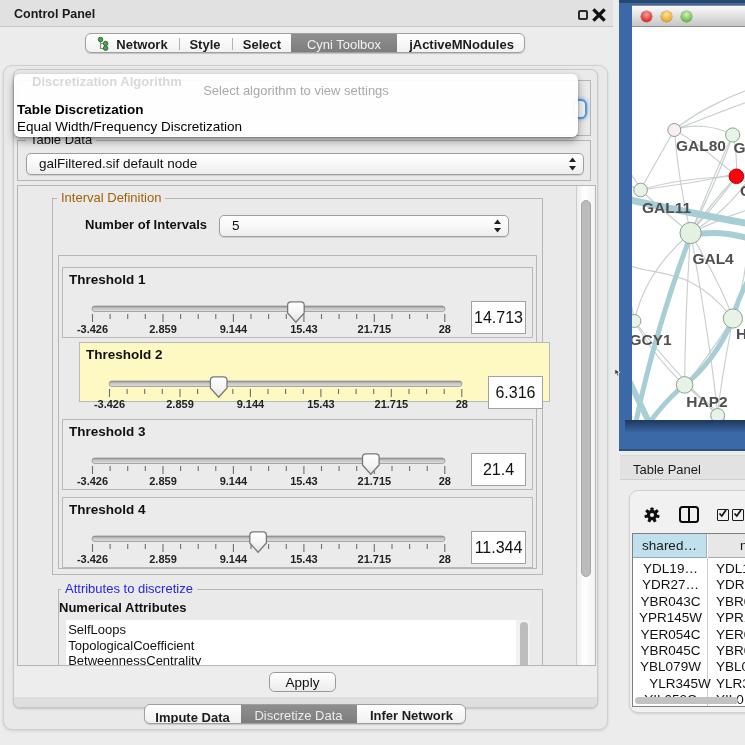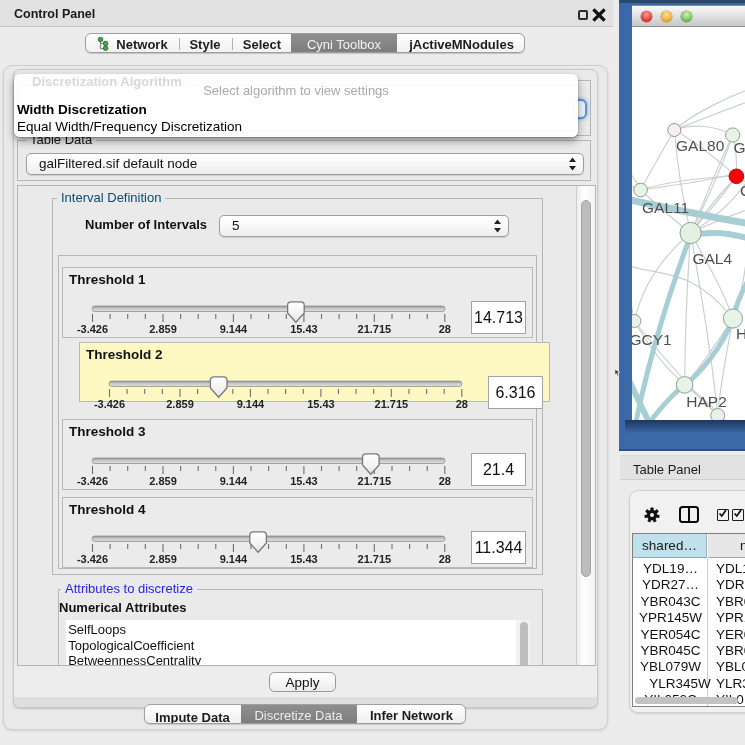--- a/index.html
+++ b/index.html
@@ -58,21 +58,21 @@
       <path d="M4.5 13.5 L8 9 L1 9 Z" fill="#222"></path>
     </svg>
 </div>
 
 <div class="abs" style="left:17px;top:185px;width:579px;height:481px;border:1px solid #b6b6b6;background:#eaeaea;overflow:hidden;">
 
   <div class="abs" style="right:0;top:0;width:19px;height:100%;background:linear-gradient(90deg,#ededed,#ffffff 40%,#f2f2f2);border-left:1px solid #cccccc;"></div>
   <div class="abs" style="left:563px;top:14px;width:10px;height:377px;background:#bcbcbc;border:1px solid #a5a5a5;border-radius:5px;"></div>
 
   <div class="abs etched" style="left:34px;top:12px;width:491px;height:377px;"></div>
-  <div class="gtitle" style="left:39px;top:5px;color:#0c4a6e;">Interval Definition</div>
+  <div class="gtitle" style="left:39px;top:5px;color:#a16207;">Interval Definition</div>
 
   <div class="abs" style="left:67px;top:27px;width:128px;height:22px;display:flex;align-items:center;font-size:13px;font-weight:bold;">Number of Intervals</div>
   <div class="combo" style="left:201px;top:29px;width:290px;height:21.5px;">
     <div class="ctext">5</div>
     <svg class="arrows" viewBox="0 0 9 14">
         <path d="M4.5 0.5 L8 5 L1 5 Z" fill="#222"></path>
         <path d="M4.5 13.5 L8 9 L1 9 Z" fill="#222"></path>
       </svg>
   </div>
 
@@ -288,21 +288,21 @@
 </div>
 
 <div class="abs" style="left:619px;top:0;width:126px;height:451px;background:#3b68a6;border-top:3px solid #28486e;border-bottom:2.5px solid #2e5180;"></div>
 
 <div class="abs" style="left:632px;top:5px;width:113px;height:22px;background:linear-gradient(#fafafa,#c7c7c7);border-top:1px solid #8a8a8a;border-bottom:1px solid #8f8f8f;">
   <div class="abs" style="left:9px;top:5px;width:11px;height:11px;border-radius:50%;background:radial-gradient(circle at 50% 32%,#ff9d96,#e23b36 62%,#a8201f);box-shadow:0 0 0 0.5px rgba(90,30,25,0.6);"></div>
   <div class="abs" style="left:29px;top:5px;width:11px;height:11px;border-radius:50%;background:radial-gradient(circle at 50% 32%,#ffe3a0,#efaf34 62%,#c07f18);box-shadow:0 0 0 0.5px rgba(120,85,15,0.6);"></div>
   <div class="abs" style="left:49px;top:5px;width:11px;height:11px;border-radius:50%;background:radial-gradient(circle at 50% 32%,#d2f3b1,#77c35a 62%,#4a8f33);box-shadow:0 0 0 0.5px rgba(45,90,30,0.6);"></div>
 </div>
 
-<div class="abs" style="left:632px;top:27px;width:113px;height:393px;background:#ffffff;overflow:hidden;">
+<div class="abs" style="left:632px;top:27px;width:113px;height:393px;background:#ffffff;overflow:hidden;font-weight:bold;">
     <svg class="abs" style="left:0;top:0;" width="113" height="393" viewBox="0 0 113 393">
       <path d="M58.6,206 C50,170 45,135 42.3,103" fill="none" stroke="#c9cfcc" stroke-width="1.15"></path>
       <path d="M58.6,206 C72,186 92,163 102,152" fill="none" stroke="#c9cfcc" stroke-width="1.15"></path>
       <path d="M58.6,206 C74,175 92,135 100.7,108" fill="none" stroke="#c9cfcc" stroke-width="1.15"></path>
       <path d="M58.6,206 C40,192 22,175 8.6,163" fill="none" stroke="#c9cfcc" stroke-width="1.15"></path>
       <path d="M58.6,206 C80,196 100,188 118,182" fill="none" stroke="#c9cfcc" stroke-width="1.15"></path>
       <path d="M58.6,206 C85,190 105,170 118,150" fill="none" stroke="#c9cfcc" stroke-width="1.15"></path>
       <path d="M42.3,103 C30,125 18,145 8.6,163" fill="none" stroke="#c9cfcc" stroke-width="1.15"></path>
       <path d="M42.3,103 C60,96 85,99 100.7,108" fill="none" stroke="#c9cfcc" stroke-width="1.15"></path>
       <path d="M42.3,103 C65,115 88,135 104.4,149.3" fill="none" stroke="#c9cfcc" stroke-width="1.15"></path>
@@ -407,18 +407,18 @@
     <div class="abs" style="left:1px;top:141.1px;width:73px;height:16.4px;display:flex;align-items:center;justify-content:center;font-size:13.5px;padding-left:19px;">YLR345W</div>
     <div class="abs" style="left:83px;top:141.1px;height:16.4px;display:flex;align-items:center;font-size:13.5px;">YLR3</div>
     <div class="abs" style="left:1px;top:157.5px;width:73px;height:16.4px;display:flex;align-items:center;justify-content:center;font-size:13.5px;">YIL052C</div>
     <div class="abs" style="left:83px;top:157.5px;height:16.4px;display:flex;align-items:center;font-size:13.5px;">YIL0</div>
   <div class="abs" style="left:2px;top:163px;width:103px;height:7px;border-radius:3.5px;background:#c2c2c2;"></div>
 </div>
 
 <div class="abs" style="left:14px;top:74px;width:564px;height:63px;background:rgba(255,255,255,0.95);border-radius:6px;box-shadow:0 4px 9px rgba(0,0,0,0.38),0 1px 2px rgba(0,0,0,0.25);"></div>
 <div class="abs" style="left:32px;top:74px;font-size:13px;font-weight:bold;color:#d6d9da;">Discretization Algorithm</div>
 <div class="abs" style="left:14px;top:83px;width:564px;text-align:center;font-size:13px;color:#a9a9a9;">Select algorithm to view settings</div>
-<div class="abs" style="left:17px;top:102px;font-size:13.5px;font-weight:bold;color:#000;">Width Discretization</div>
+<div class="abs" style="left:17px;top:102px;font-size:13.5px;font-weight:bold;color:#000;">Table Discretization</div>
 <div class="abs" style="left:17px;top:119px;font-size:13.5px;color:#000;">Equal Width/Frequency Discretization</div>
 
 <svg class="abs" style="left:614px;top:367.5px;" width="7" height="9" viewBox="0 0 7 9">
 <path d="M1 1.2 L6 4.4 L3.8 4.9 L4.7 7.4 L3.3 7.9 L2.4 5.4 L0.7 6.6 Z" fill="#3a3a3a" stroke="#f5f5f5" stroke-width="0.7"></path>
 </svg>
 
 </body></html>

